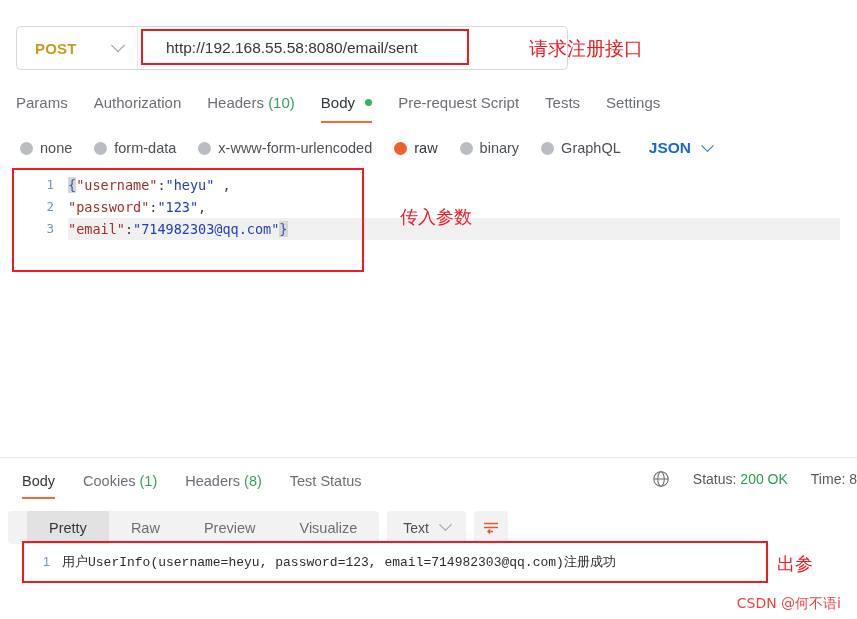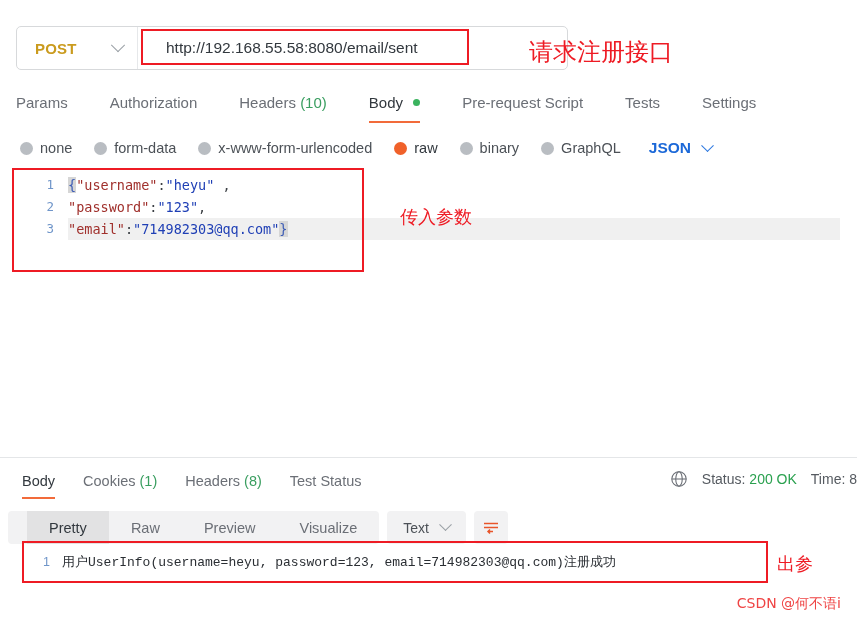--- a/index.html
+++ b/index.html
@@ -66,32 +66,32 @@
     background: transparent;
   }
   #redbox-url   { left: 141px; top: 29px;  width: 328px; height: 36px; }
   #redbox-json  { left: 12px;  top: 168px; width: 352px; height: 104px; }
   #redbox-resp  { left: 22px;  top: 541px; width: 746px; height: 42px; }
 
   .annot {
     position: absolute;
     color: #ee1b24;
     font-family: "DejaVu Sans", sans-serif;
-    font-size: 24px;
+    font-size: 19px;
     font-weight: 500;
     white-space: nowrap;
   }
   #annot-url  { left: 529px; top: 36px; }
   #annot-body { left: 400px; top: 205px; font-size: 18px; }
   #annot-resp { left: 777px; top: 552px; font-size: 18px; }
 
   
   #req-tabs {
     position: absolute; left: 16px; top: 88px;
-    display: flex; align-items: flex-end; gap: 16px;
+    display: flex; align-items: flex-end; gap: 0;
     height: 30px;
   }
   .rtab {
     font-size: 15px; color: #6b6f76;
     padding: 0 18px 7px 0; margin-right: 8px;
     cursor: pointer; position: relative; white-space: nowrap;
   }
   .rtab .cnt { color: #3a9e60; }
   .rtab.active { color: #32383e; }
   .rtab.active .underline {
@@ -174,21 +174,21 @@
     cursor: pointer; position: relative; white-space: nowrap;
   }
   .ptab .cnt { color: #3a9e60; }
   .ptab.active { color: #32383e; }
   .ptab.active .underline {
     position: absolute; left: 14px; right: 14px; bottom: -3px;
     height: 2.5px; background: #f26b3a;
   }
   #resp-meta {
     position: absolute; right: 0px; top: 470px;
-    display: flex; align-items: center; gap: 14px;
+    display: flex; align-items: center; gap: 23px;
     font-size: 14px; color: #555a60; white-space: nowrap;
   }
   #globe-icon { width: 18px; height: 18px; display: block; }
   .ok-val { color: #2aa14f; }
 
   
   #view-toolbar {
     position: absolute; left: 8px; top: 511px;
     display: flex; align-items: center; gap: 8px;
   }

